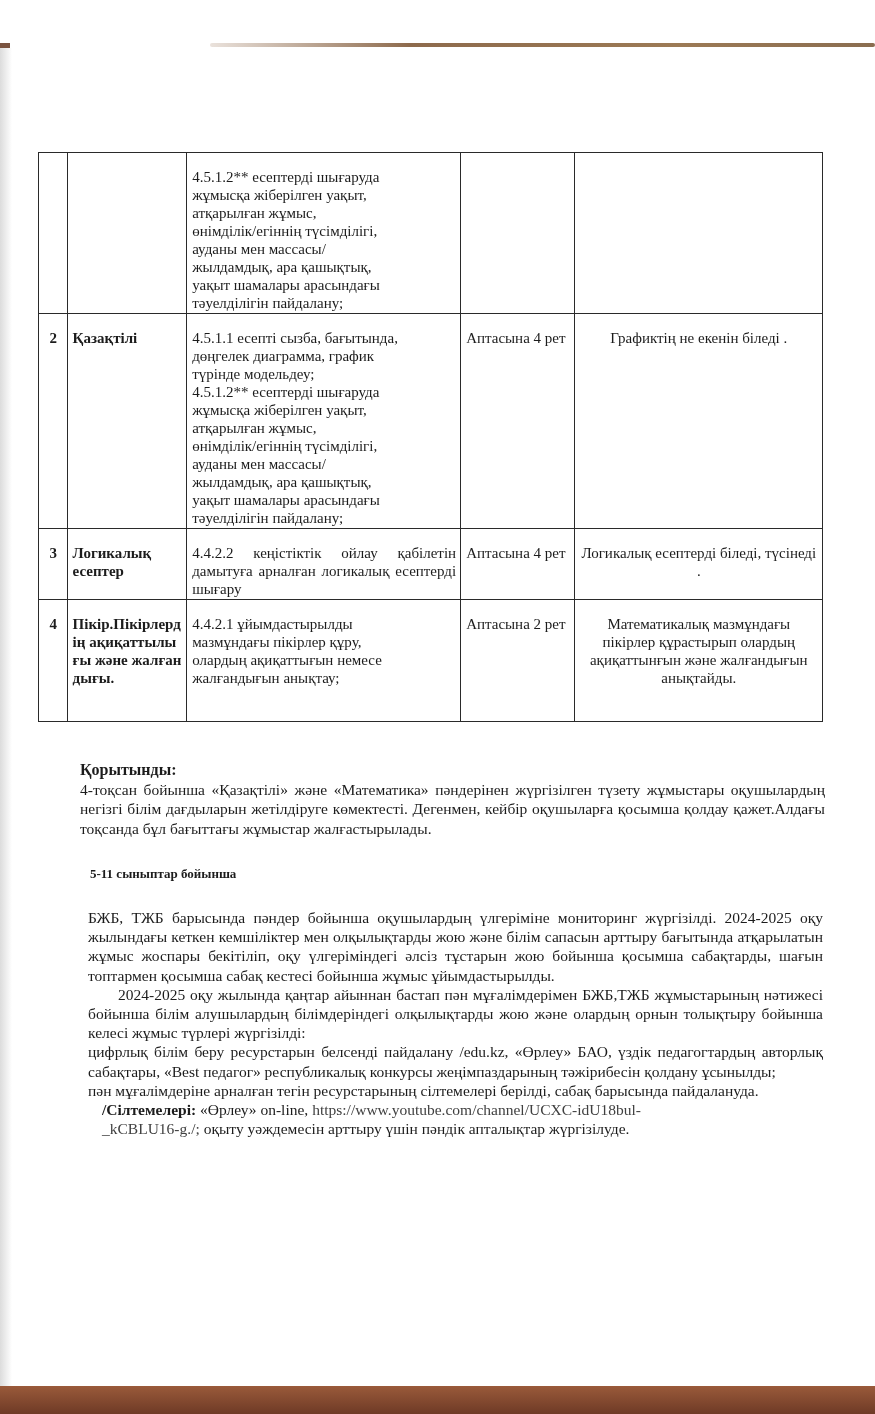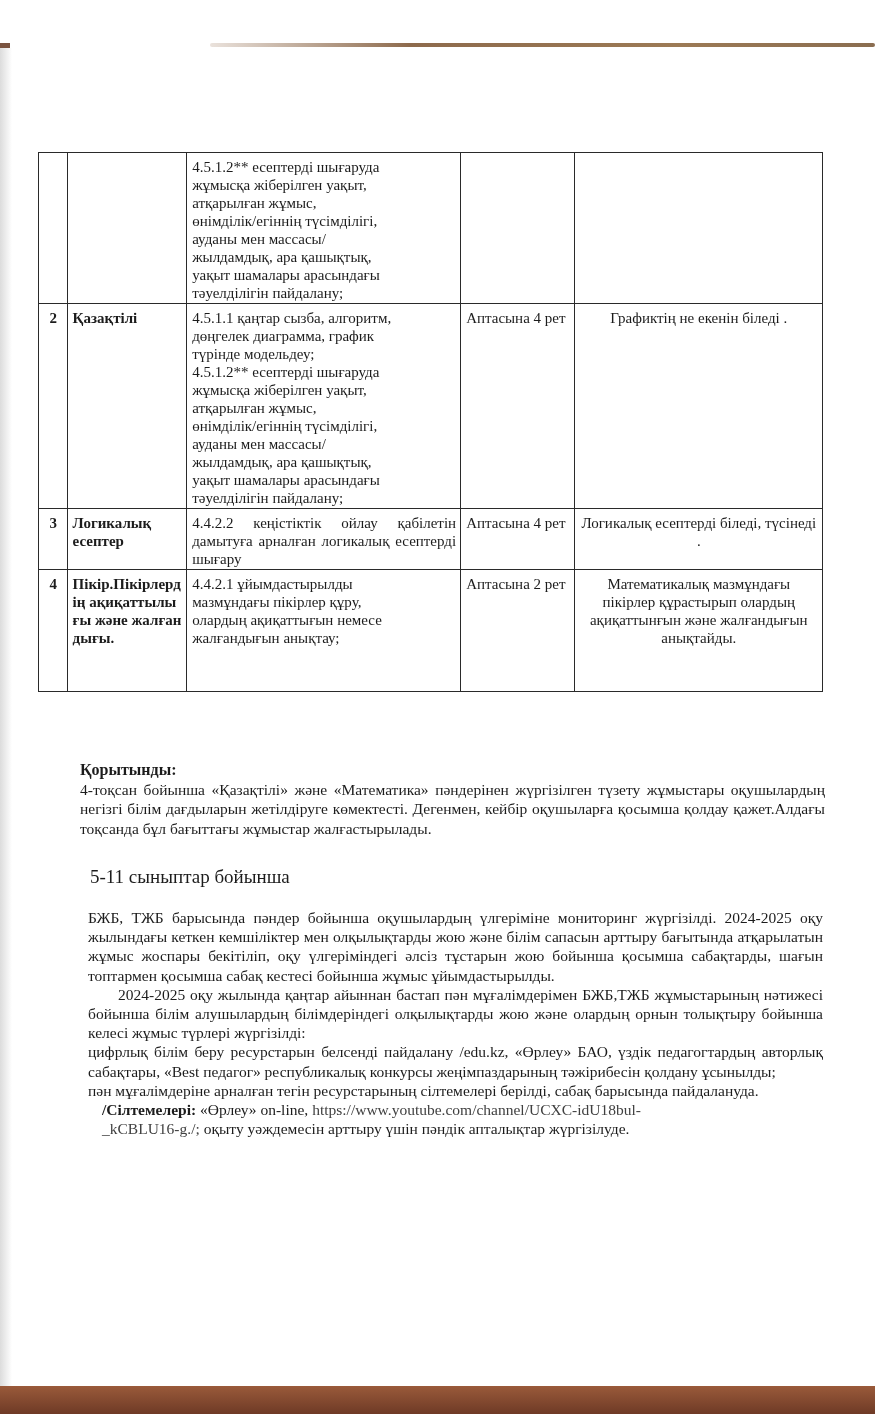--- a/index.html
+++ b/index.html
@@ -51,42 +51,42 @@
       position: absolute;
       left: 38px; top: 152px;
       width: 785px;
       border-collapse: collapse;
       font-size: 15px;
       line-height: 18px;
     }
     .table td {
       border: 1.5px solid #2a2a2a;
       vertical-align: top;
-      padding: 5px 4px 1px 5px;
+      padding: 15px 4px 1px 5px;
     }
     .c-num { width: 18px; font-weight: bold; text-align: center; }
     .c-topic { width: 107px; font-weight: bold; }
     .c-goal { width: 258px; }
     .c-freq { width: 101px; }
     .c-result { width: 233px; text-align: center; }
     .goal-line { display: block; }
     .justify { text-align: justify; text-align-last: left; }
 
     
     .conclusion {
       position: absolute;
       left: 80px; top: 760px; width: 745px;
       font-size: 15.5px; line-height: 19.5px;
     }
     .conclusion-title { font-weight: bold; font-size: 16px; font-family: Liberation Serif, serif; }
     .conclusion-text { text-align: justify; margin: 0; }
     .section-heading {
       position: absolute;
       left: 90px; top: 866px;
-      font-weight: normal; font-size: 19px;
+      font-weight: bold; font-size: 13px;
     }
     .body-text {
       position: absolute;
       left: 88px; top: 908px; width: 735px;
       font-size: 15.5px; line-height: 19.2px;
     }
     .body-text p { margin: 0; text-align: justify; }
     .indent { text-indent: 30px; }
     .sub-indent { padding-left: 14px; }
     .links-label { font-weight: bold; font-family: Liberation Serif, serif; }
@@ -118,21 +118,21 @@
       <span class="goal-line">тәуелділігін пайдалану;</span>
     </td>
     <td class="c-freq"></td>
     <td class="c-result"></td>
   </tr>
 
   <tr>
     <td class="c-num">2</td>
     <td class="c-topic">Қазақтілі</td>
     <td class="c-goal">
-      <span class="goal-line">4.5.1.1 қаңтар сызба, алгоритм,</span>
+      <span class="goal-line">4.5.1.1 есепті сызба, бағытында,</span>
       <span class="goal-line">дөңгелек диаграмма, график</span>
       <span class="goal-line">түрінде модельдеу;</span>
       <span class="goal-line">4.5.1.2** есептерді шығаруда</span>
       <span class="goal-line">жұмысқа жіберілген уақыт,</span>
       <span class="goal-line">атқарылған жұмыс,</span>
       <span class="goal-line">өнімділік/егіннің түсімділігі,</span>
       <span class="goal-line">ауданы мен массасы/</span>
       <span class="goal-line">жылдамдық, ара қашықтық,</span>
       <span class="goal-line">уақыт шамалары арасындағы</span>
       <span class="goal-line">тәуелділігін пайдалану;</span>

